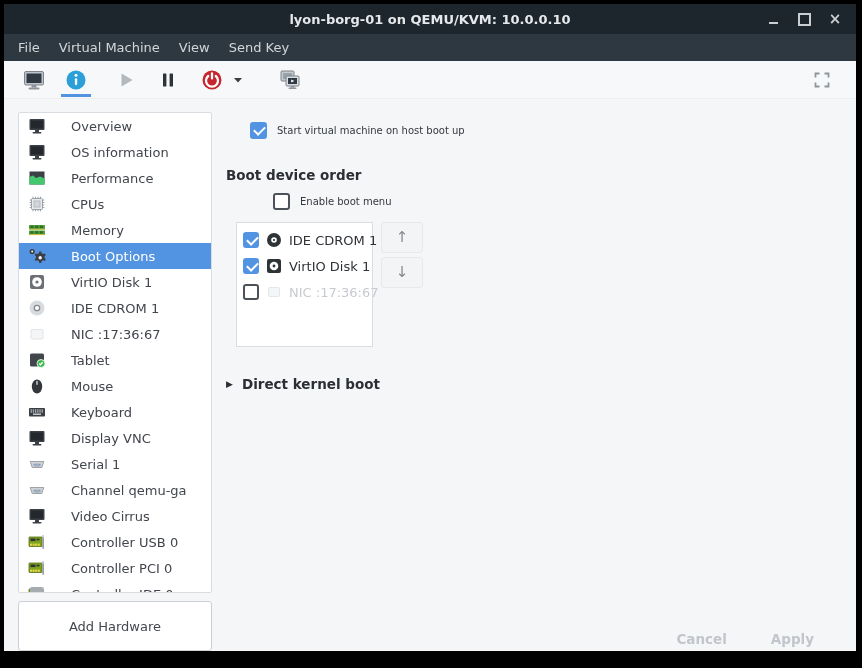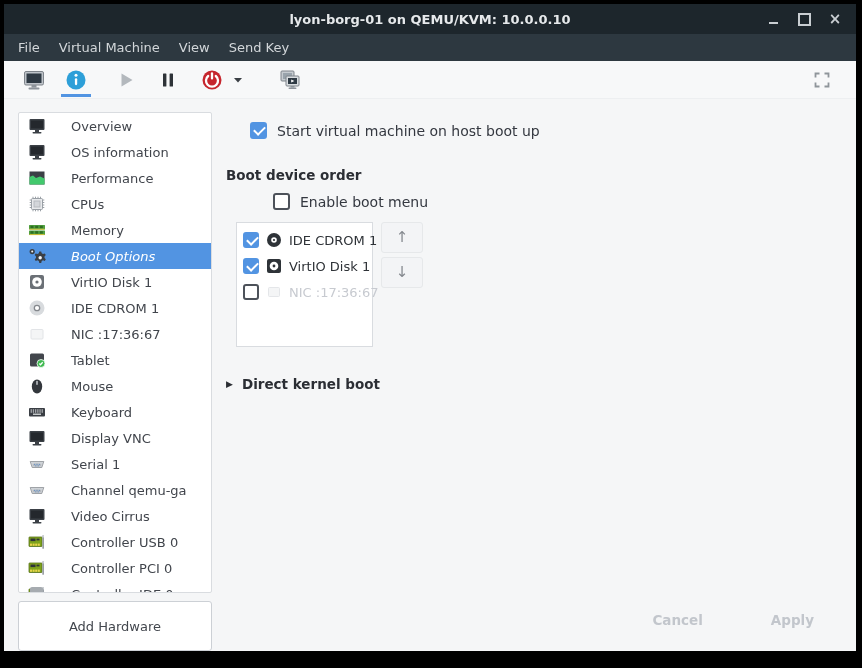--- a/index.html
+++ b/index.html
@@ -51,33 +51,33 @@
   
   .content{flex:1;display:flex;position:relative;background:#f5f6f7;overflow:hidden;}
 
   
   .sidebar{width:208px;flex:none;padding:13px 0 0 14px;display:flex;flex-direction:column;}
   .devlist{width:194px;height:495px;background:#fff;border:1px solid #d9dce0;border-radius:2px;
     overflow:hidden;position:relative;}
   .side-item{height:26px;display:flex;align-items:center;gap:24px;padding-left:8px;
     font-size:13px;color:#41454c;cursor:default;white-space:nowrap;}
   .side-item .icon{width:20px;height:20px;flex:none;display:flex;align-items:center;justify-content:center;}
-  .side-item.selected{background:var(--accent-blue);color:#fff;font-style:italic;}
+  .side-item.selected{background:var(--accent-blue);color:#fff;}
   .clipped-icon{position:absolute;left:11px;bottom:0;width:13px;height:5px;background:#a6abb0;
     border-radius:2px 2px 0 0;}
   .add-hw{margin-top:8px;width:194px;height:51px;background:#fff;border:1px solid #ccd0d5;
     border-radius:3px;font-size:13px;color:#43474e;display:flex;align-items:center;justify-content:center;
     cursor:default;font-family:inherit;}
 
   
   .main{flex:1;padding:14px 0 0 14px;position:relative;}
   .section-title{font-size:13.5px;font-weight:bold;color:#2b2e34;}
   .row{display:flex;align-items:center;gap:10px;}
   .indent{margin-left:24px;}
-  .chk-label{font-size:14px;color:#343840;}
+  .chk-label{font-size:10px;color:#343840;}
   .cb{width:17px;height:17px;border-radius:3px;flex:none;background:#fff;border:2px solid #4d525a;}
   .cb.checked{background:var(--accent-blue);border-color:var(--accent-blue);}
   .cb.checked::after{content:"";display:block;width:9px;height:5px;border-left:2px solid #fff;
     border-bottom:2px solid #fff;transform:rotate(-45deg);margin:2px 0 0 2px;}
   .autostart-row{margin-top:9px;}
   .boot-head{margin-top:28px;}
   .enable-row{margin-top:10px;padding-left:23px;}
   .boot-area{margin-top:12px;margin-left:10px;display:flex;align-items:flex-start;}
   .bootbox{width:137px;height:125px;background:#fff;border:1px solid #d9dce0;padding-top:4px;}
   .boot-row{height:26px;display:flex;align-items:center;gap:6px;padding-left:6px;
@@ -86,21 +86,21 @@
   .boot-row .bicon{width:18px;height:18px;flex:none;display:flex;align-items:center;justify-content:center;}
   .boot-row.disabled .blabel{color:#c7cad0;}
   .updown{margin-left:8px;display:flex;flex-direction:column;gap:4px;}
   .mv-btn{width:42px;height:31px;background:#f3f4f6;border:1px solid #e6e8ea;border-radius:3px;
     color:#85898f;font-size:15px;display:flex;align-items:center;justify-content:center;
     cursor:default;font-family:inherit;line-height:1;}
   .dkb-row{margin-top:29px;display:flex;align-items:center;gap:9px;}
   .tri{font-size:9px;color:#2b2e34;}
 
   
-  .footer{position:absolute;right:36px;bottom:22px;display:flex;gap:56px;}
+  .footer{position:absolute;right:36px;bottom:3px;display:flex;gap:32px;}
   .foot-btn{font-size:13.5px;font-weight:bold;color:#c2c6cc;background:none;border:none;
     cursor:default;font-family:inherit;}
 </style>
 </head>
 <body>
 
 <div class="frame">
   <div class="window">
 
     <div class="titlebar">

